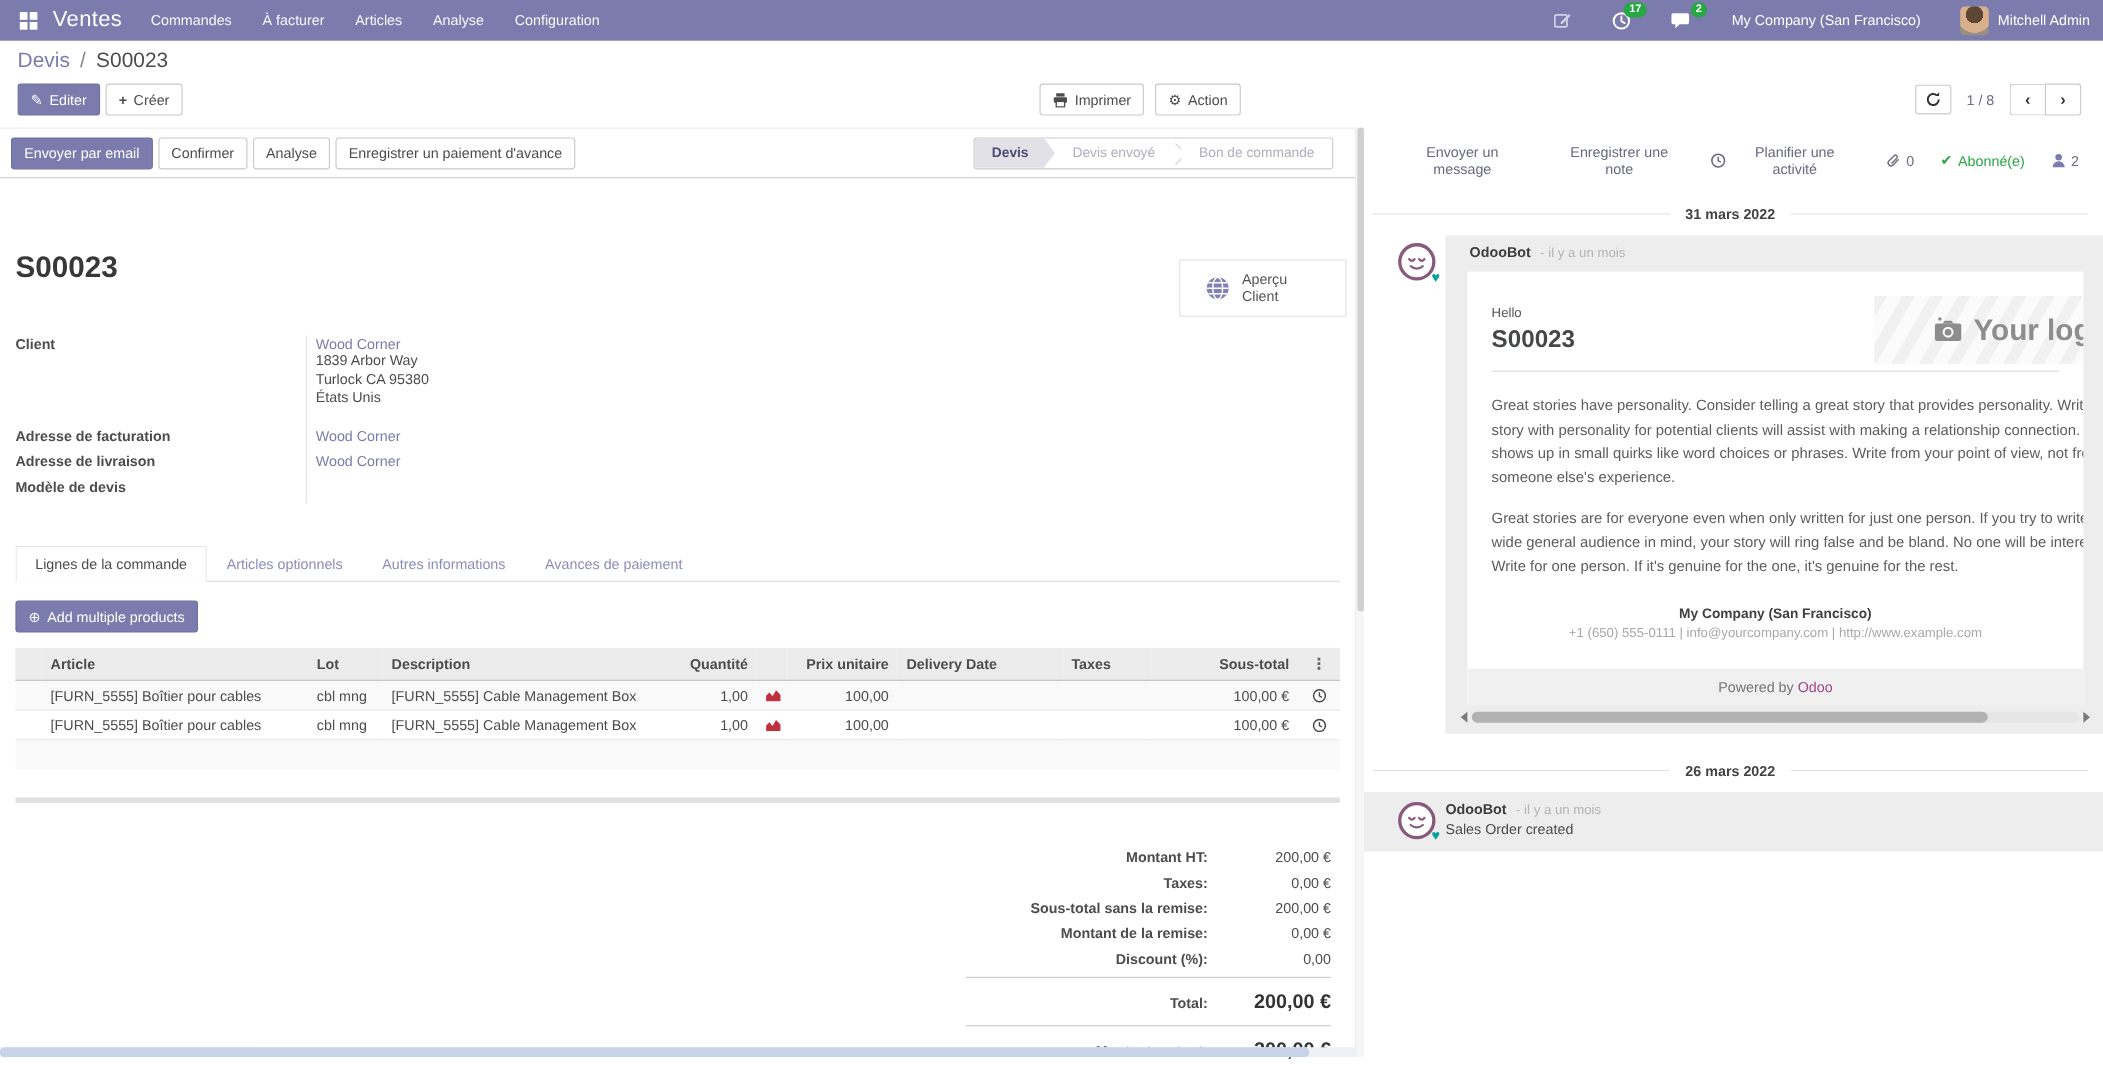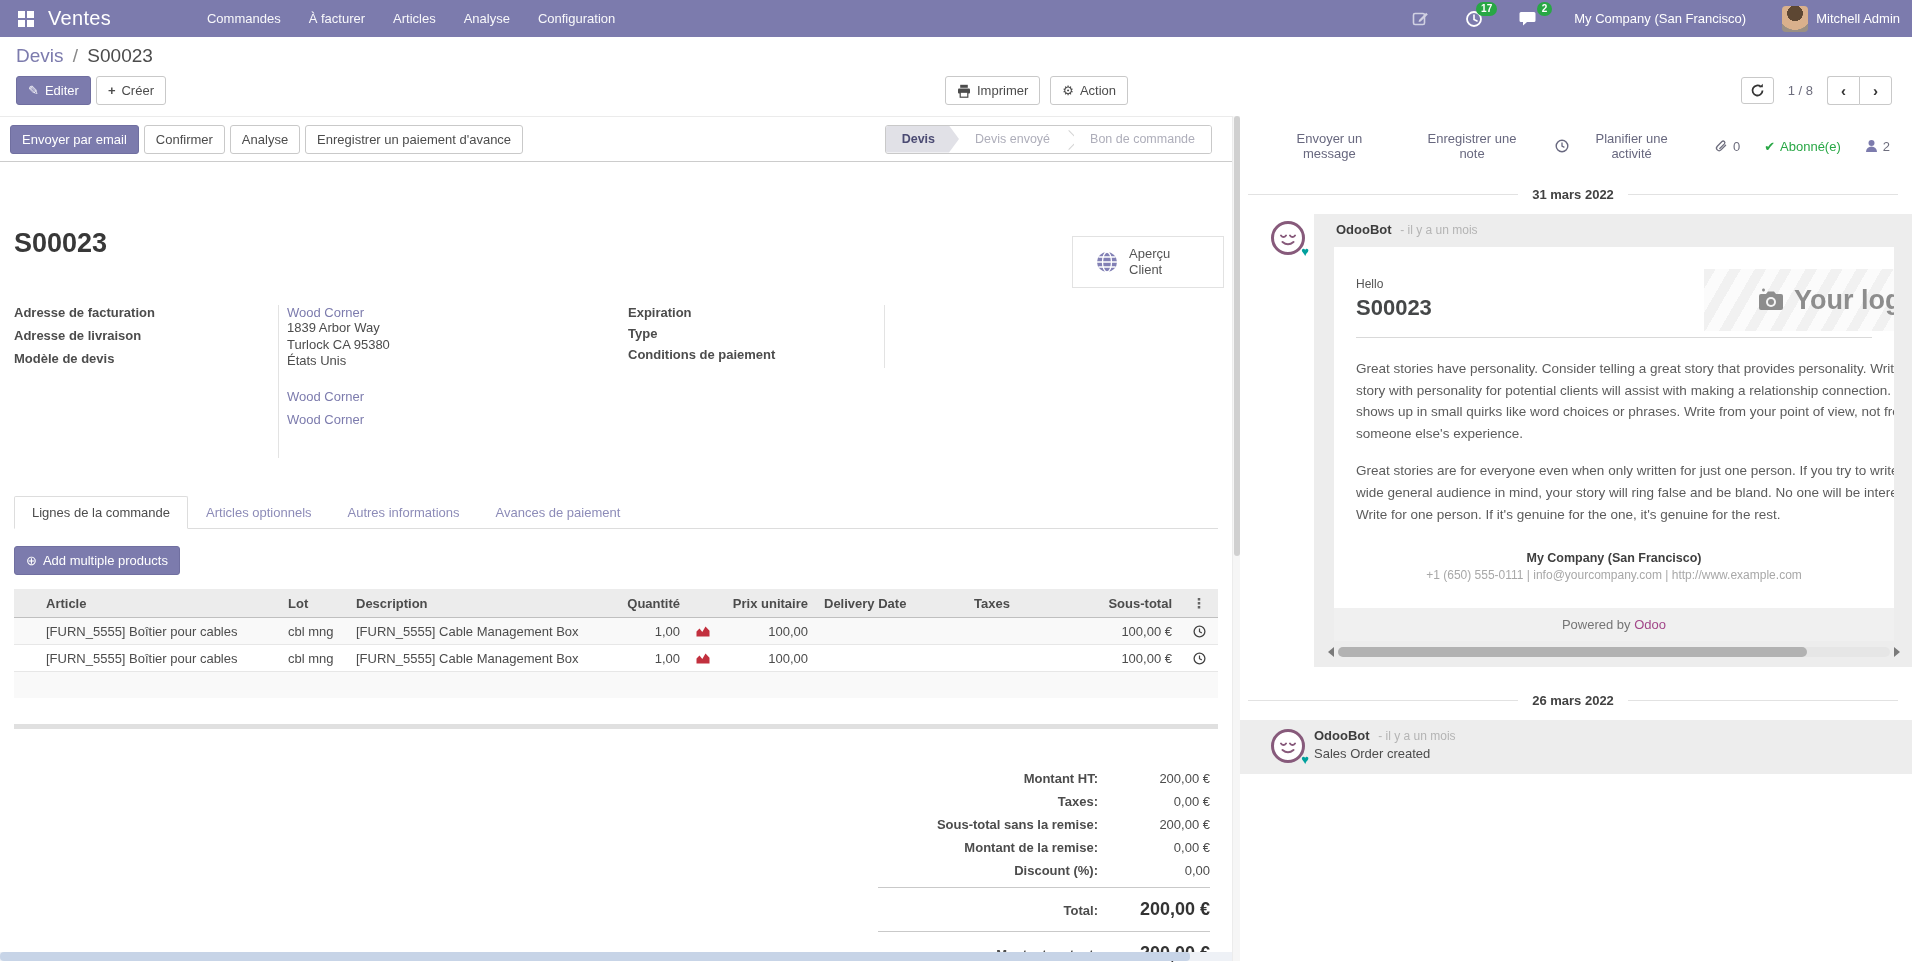--- a/index.html
+++ b/index.html
@@ -3,21 +3,21 @@
 <meta charset="utf-8">
 <style>
   * { margin:0; padding:0; box-sizing:border-box; }
   html,body { width:1912px; height:978px; overflow:hidden; background:#fff;
     font-family:"Liberation Sans","DejaVu Sans",sans-serif; font-size:13px; color:#4c4c4c; }
 
   
   .topbar { height:37px; background:#7c7bad; display:flex; align-items:center; color:#fff; padding:0 12px; }
   .apps-grid { width:16px; height:16px; display:grid; grid-template-columns:7px 7px; grid-template-rows:7px 7px; gap:2px; margin:0 14px 0 6px; cursor:pointer; }
   .apps-grid i { background:#fff; display:block; }
-  .brand { font-size:20px; font-weight:400; margin-right:96px; letter-spacing:.3px; cursor:pointer; }
+  .brand { font-size:20px; font-weight:400; margin-right:26px; letter-spacing:.3px; cursor:pointer; }
   .topnav { display:flex; gap:28px; font-size:13px; }
   .topnav a { color:#fff; text-decoration:none; cursor:pointer; opacity:.95; }
   .topbar-right { margin-left:auto; display:flex; align-items:center; gap:36px; }
   .tb-icon { position:relative; display:flex; align-items:center; cursor:pointer; }
   .tb-badge { position:absolute; top:-8px; right:-14px; background:#28a745; color:#fff; font-size:10px; font-weight:bold;
     border-radius:8px; padding:1px 5px; line-height:12px; }
   .company-name { font-size:13px; cursor:pointer; }
   .user-avatar { width:26px; height:26px; border-radius:4px; cursor:pointer;
     background:radial-gradient(circle at 50% 28%, #5d4733 0 34%, #d9b08c 35% 72%, #9a8f83 73%); }
   .user-name { font-size:13px; cursor:pointer; }
@@ -286,46 +286,35 @@
               </svg>
           </span>
           <span class="lbl">Aperçu Client</span>
         </div>
 
         <h1>S00023</h1>
 
         <div class="groups">
           <div class="group group-left">
             <div class="g-labels">
+              <span class="g-label row-tall">Client</span>
               <span class="g-label row-std">Adresse de facturation</span>
               <span class="g-label row-std">Adresse de livraison</span>
               <span class="g-label row-std">Modèle de devis</span>
             </div>
             <div class="g-values">
               <div class="row-tall">
                 <a>Wood Corner</a>
                 <div class="addr-line">1839 Arbor Way</div>
                 <div class="addr-line">Turlock CA 95380</div>
                 <div class="addr-line">États Unis</div>
               </div>
               <div class="row-std"><a>Wood Corner</a></div>
               <div class="row-std"><a>Wood Corner</a></div>
               <div class="row-std"></div>
-            </div>
-          </div>
-          <div class="group group-right">
-            <div class="g-labels">
-              <span class="g-label" style="height:21px">Expiration</span>
-              <span class="g-label" style="height:21px">Type</span>
-              <span class="g-label" style="height:21px">Conditions de paiement</span>
-            </div>
-            <div class="g-values" style="max-height:63px">
-              <div style="height:21px"></div>
-              <div style="height:21px"></div>
-              <div style="height:21px"></div>
             </div>
           </div>
         </div>
 
         <div class="tabs">
           <span class="tab active">Lignes de la commande</span>
           <span class="tab">Articles optionnels</span>
           <span class="tab">Autres informations</span>
           <span class="tab">Avances de paiement</span>
         </div>

